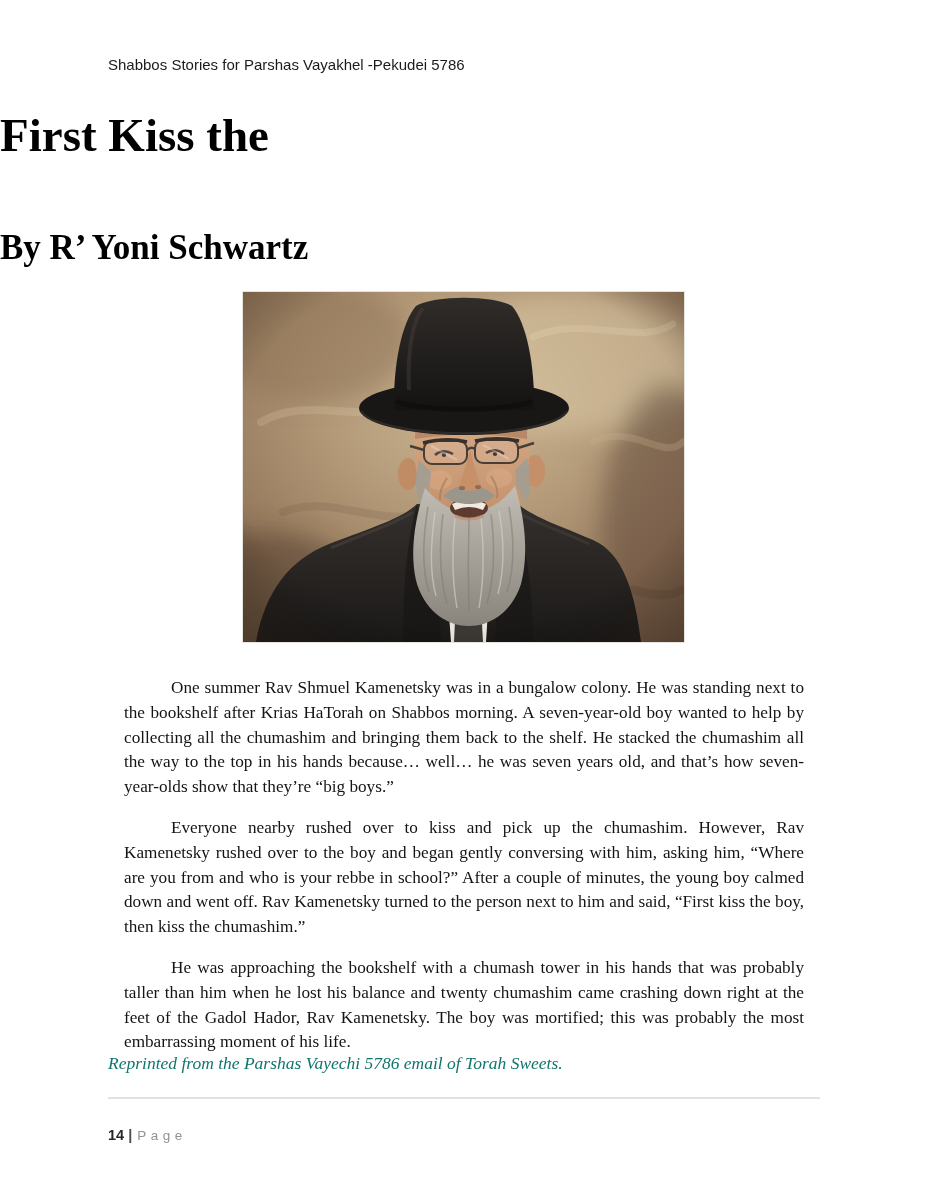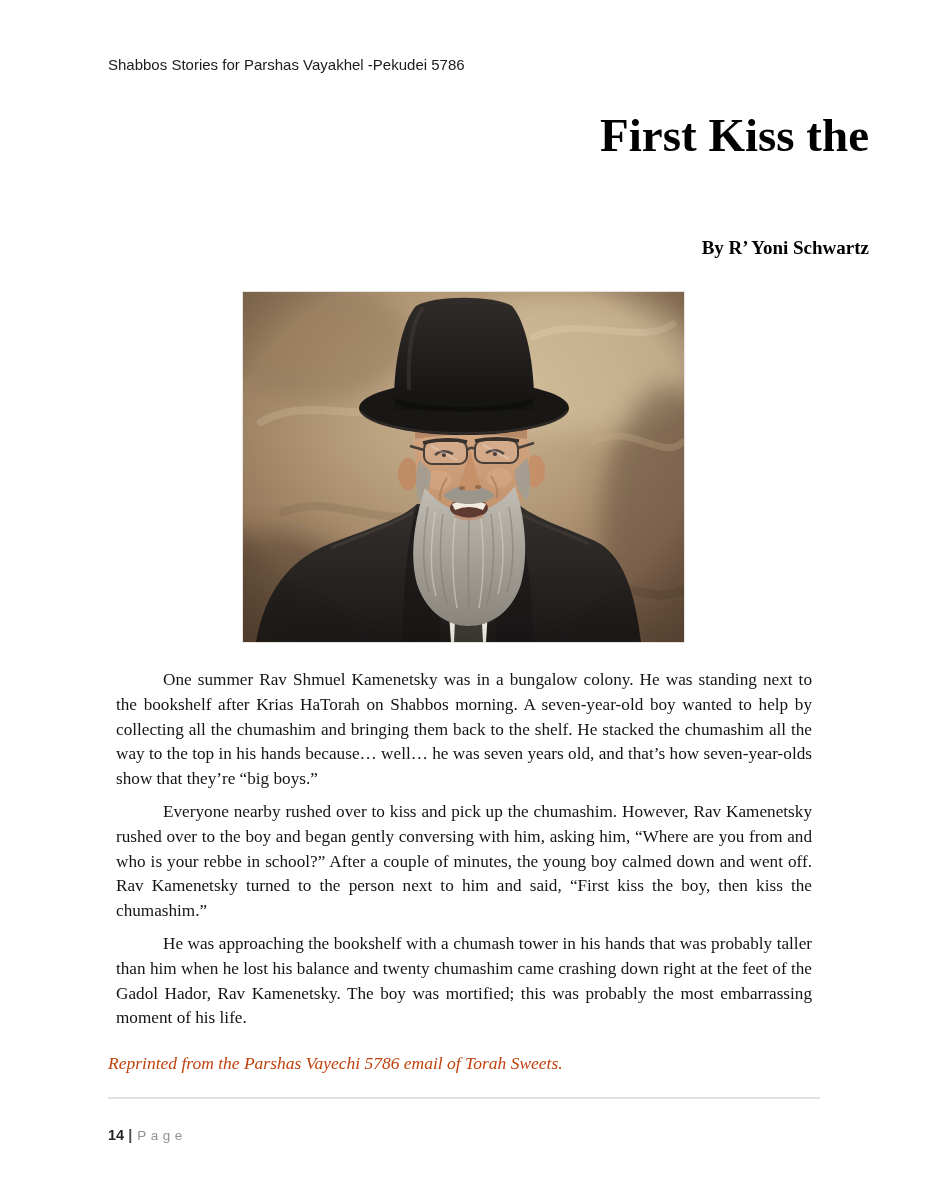--- a/index.html
+++ b/index.html
@@ -20,37 +20,37 @@
     font-family: "Liberation Sans", sans-serif;
     font-size: 15px;
     color: #1b1b1b;
     white-space: nowrap;
   }
   .title {
     position: absolute;
     left: 0;
     top: 106px;
     width: 100%;
-    text-align: right;
+    text-align: left;
     font-family: "Liberation Serif", serif;
     font-weight: 700;
     font-size: 47px;
     line-height: 59px;
     color: #000000;
   }
   .title span { display: block; }
   .subtitle {
     position: absolute;
     left: 0;
     top: 231px;
     width: 100%;
-    text-align: right;
+    text-align: left;
     font-family: "Liberation Serif", serif;
     font-weight: 700;
-    font-size: 19px;
+    font-size: 35px;
     line-height: 34px;
     color: #000000;
   }
   .portrait {
     position: absolute;
     left: 243px;
     top: 292px;
     width: 441px;
     height: 350px;
     box-shadow: 0 0 0 1px rgba(120,100,80,0.18);
@@ -59,29 +59,29 @@
   .body-text {
     position: absolute;
     left: 108px;
     top: 660px;
     width: 712px;
     font-size: 17.2px;
     line-height: 24.8px;
     text-align: justify;
     color: #141414;
   }
-  .body-text p { margin: 8px; text-indent: 47px; }
+  .body-text p { margin: 16px; text-indent: 47px; }
   .reprint {
     position: absolute;
     left: 108px;
     top: 1053px;
     width: 712px;
     font-size: 17.5px;
     font-style: italic;
-    color: #c2410c;
+    color: #0f766e;
   }
   .footer-rule {
     position: absolute;
     left: 108px;
     top: 1097px;
     width: 712px;
     height: 2px;
     background: #e1e1e1;
   }
   .doc-footer {

